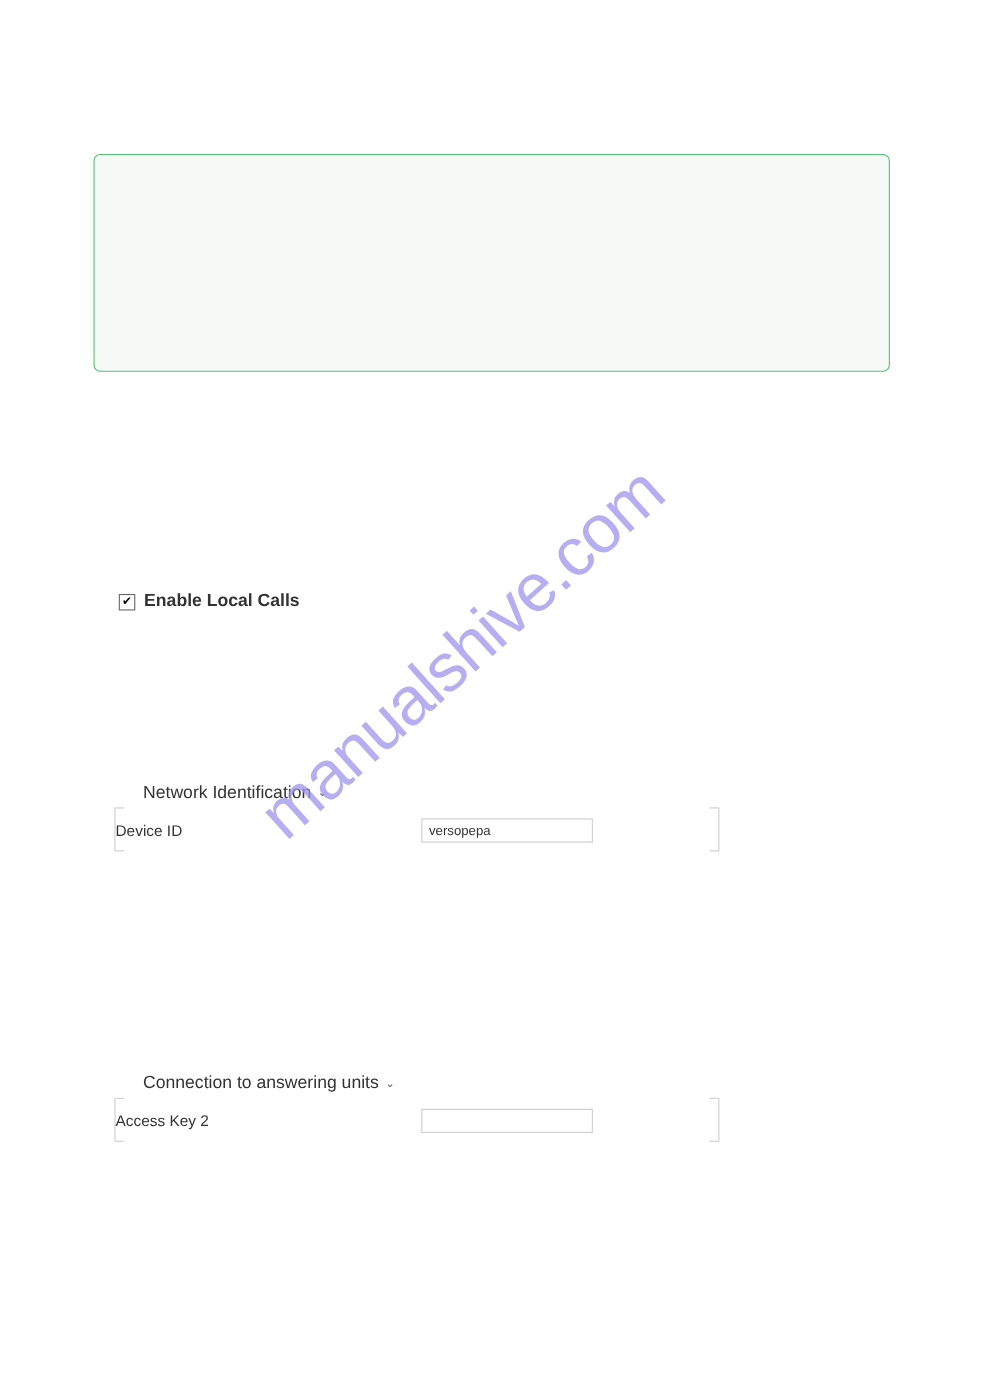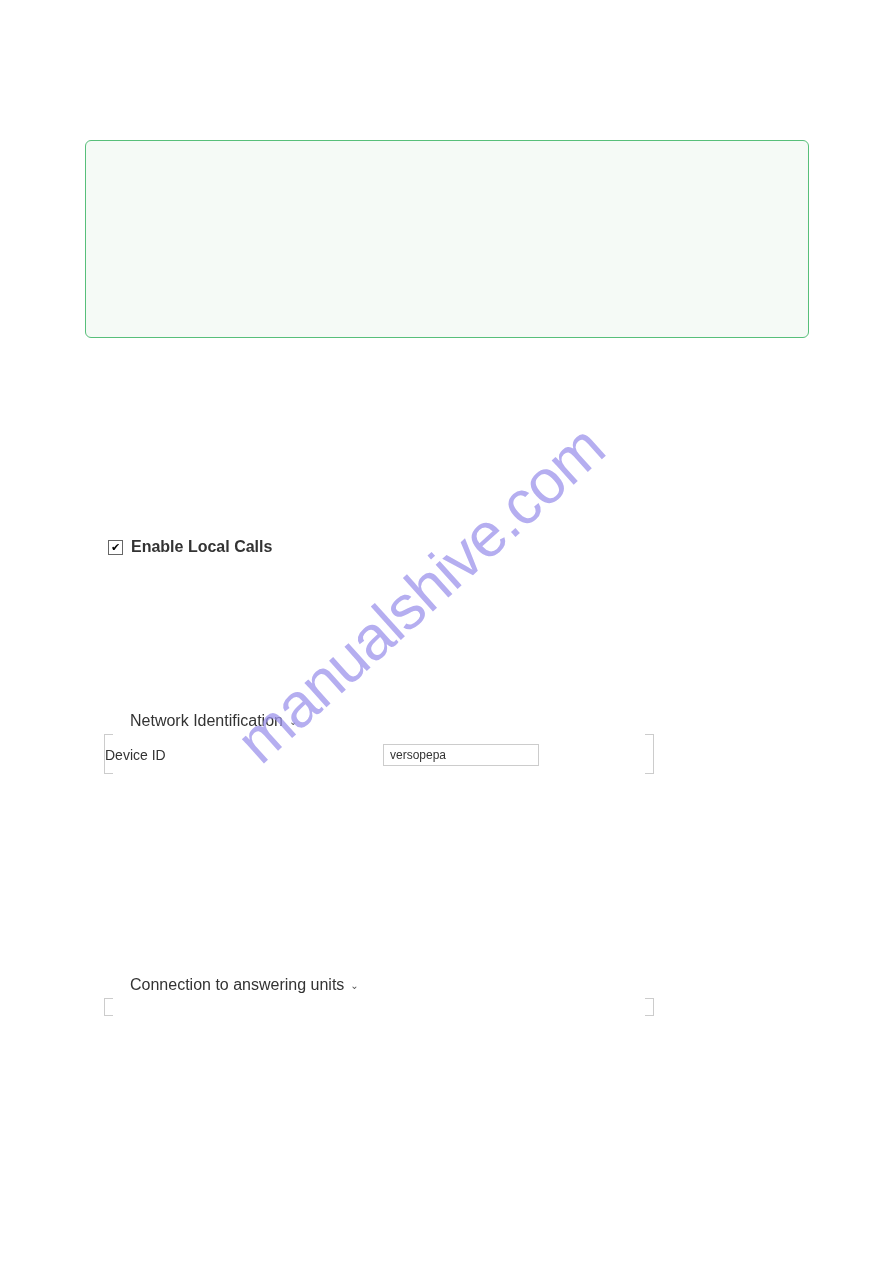--- a/index.html
+++ b/index.html
@@ -174,18 +174,22 @@
   </div>
 
   <div class="form-group group-conn">
     <div class="group-header">
       <span>Connection to answering units</span>
       <span class="chevron">⌄</span>
     </div>
     <div class="group-body">
       <span class="bottom-left"></span>
         <span class="bottom-right"></span>
+      <div class="field-row">
+        <div class="field-label">Access Key 2</div>
+        <input class="field-input" value="" style="">
+      </div>
     </div>
   </div>
 
   <div class="watermark">manualshive.com</div>
 
 </div>
 
 </body></html>

